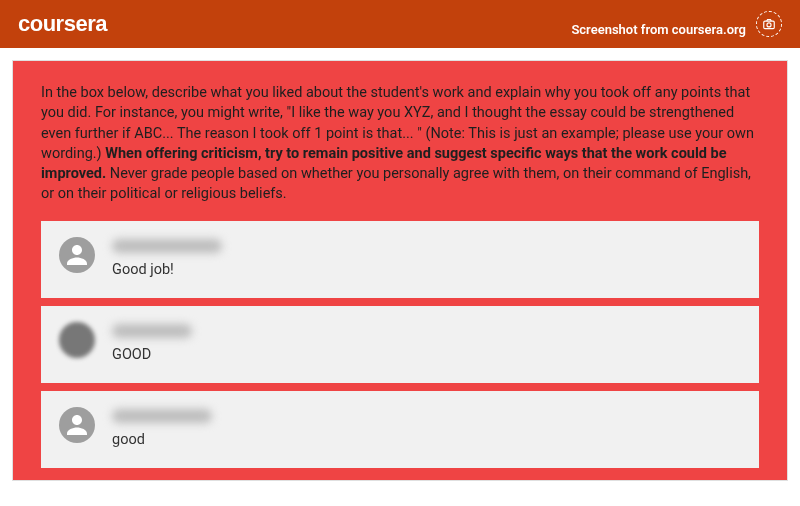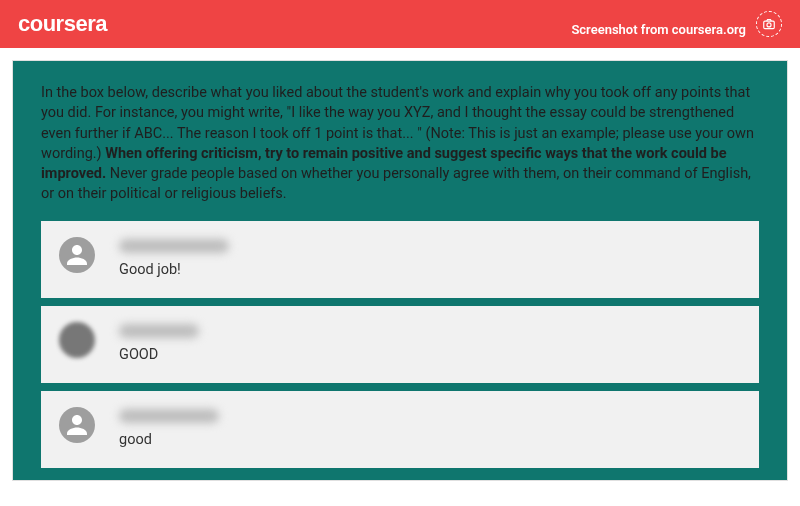--- a/index.html
+++ b/index.html
@@ -4,21 +4,21 @@
   <style>
     * { margin: 0; padding: 0; box-sizing: border-box; }
     body {
       font-family: -apple-system, BlinkMacSystemFont, "Segoe UI", Roboto, Arial, sans-serif;
       background: #fff;
       width: 800px;
       height: 506px;
       overflow: hidden;
     }
     .header {
-      background: #ef4444;
+      background: #c2410c;
       height: 48px;
       display: flex;
       align-items: center;
       justify-content: space-between;
       padding: 0 18px;
       color: #fff;
     }
     .logo {
       font-size: 22px;
       font-weight: 600;
@@ -42,37 +42,37 @@
       display: flex;
       align-items: center;
       justify-content: center;
     }
     .camera-icon svg { width: 14px; height: 14px; }
     .content-wrap {
       padding: 12px;
     }
     .card {
       border: 1px solid #e0e0e0;
-      background: #0f766e;
+      background: #ef4444;
       padding: 22px 28px 4px 28px;
     }
     .instructions {
       font-size: 14.5px;
       line-height: 1.4;
       color: #1f1f1f;
       margin-bottom: 16px;
     }
     .instructions .bold {
       font-weight: 700;
     }
     .comment-row {
       background: #f1f1f1;
       display: flex;
       align-items: flex-start;
-      gap: 24px;
+      gap: 17px;
       padding: 16px 18px 20px 18px;
       margin-bottom: 8px;
     }
     .avatar {
       width: 36px;
       height: 36px;
       border-radius: 50%;
       background: #9e9e9e;
       flex-shrink: 0;
       display: flex;

